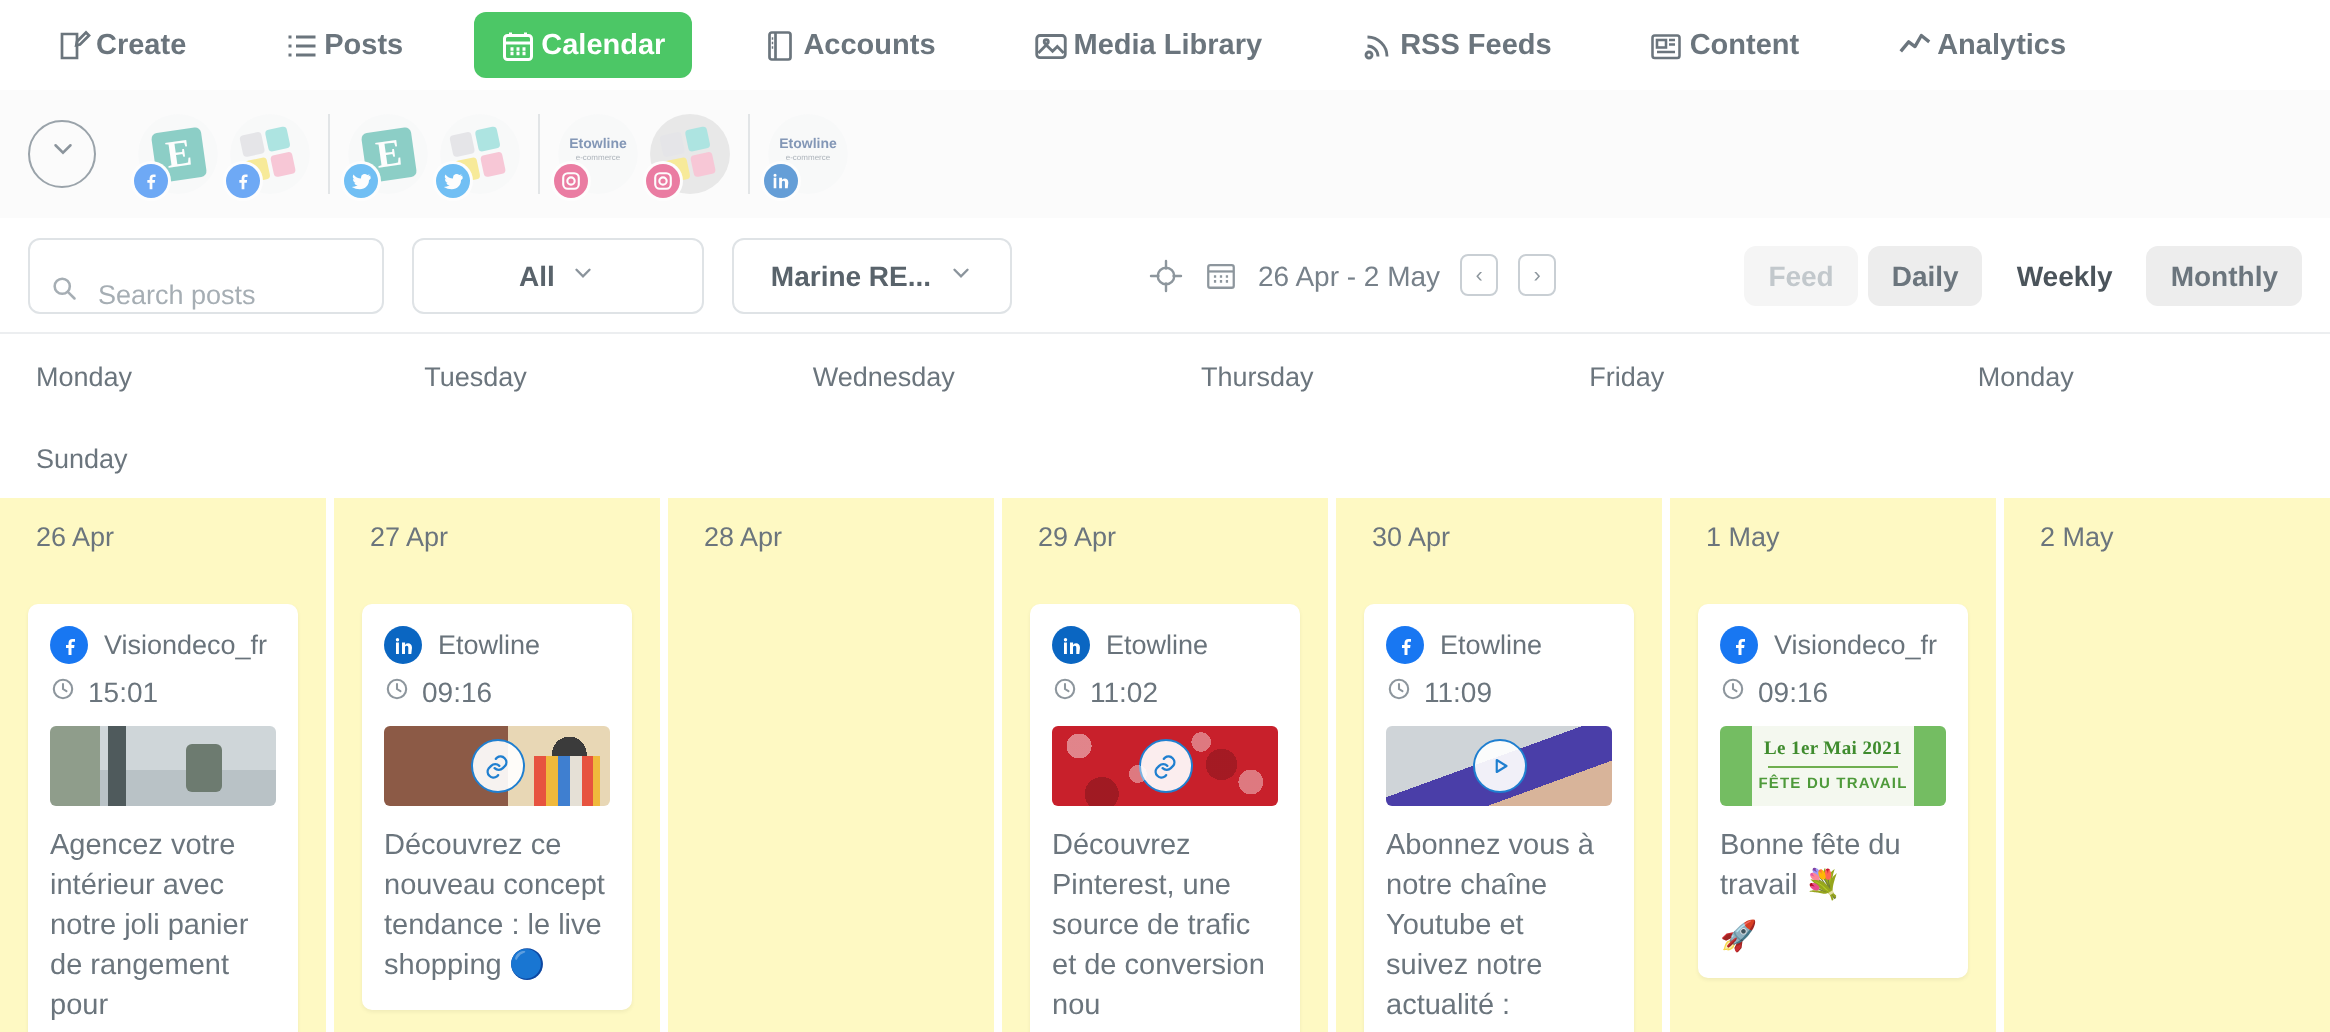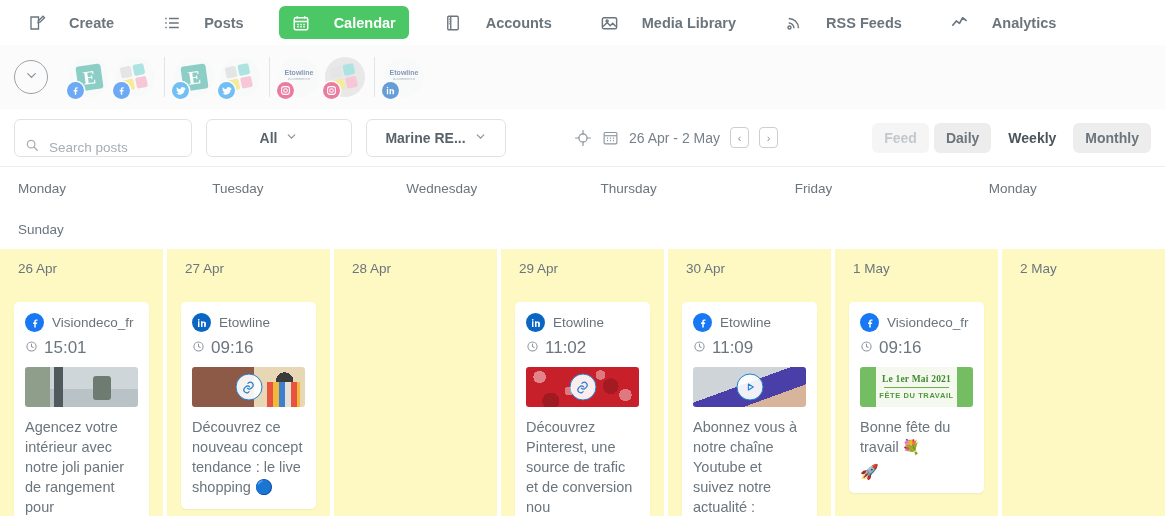--- a/index.html
+++ b/index.html
@@ -17,21 +17,21 @@
     height: 45px;
     display: flex;
     align-items: center;
     padding-left: 14px;
     gap: 0px;
     background: #ffffff;
   }
   .nav-item {
     display: flex;
     align-items: center;
-    gap: 23px;
+    gap: 2px;
     padding: 7px 13px;
     border-radius: 6px;
     font-size: 14.5px;
     font-weight: 700;
     color: #6b757d;
     cursor: pointer;
     white-space: nowrap;
     margin-right: 22px;
   }
   .nav-item.active {
@@ -222,21 +222,21 @@
   }
   .pc-head { display:flex; align-items:center; gap:8px; }
   .pc-net {
     width: 19px; height: 19px; border-radius:50%;
     display:flex; align-items:center; justify-content:center;
     flex: 0 0 auto;
   }
   .pc-net.fb { background:#1877f2; }
   .pc-net.li { background:#0a66c2; }
   .pc-name { font-size: 13.5px; font-weight: 400; color:#69737b; white-space:nowrap; overflow:hidden; text-overflow:ellipsis; }
-  .pc-time { display:flex; align-items:center; gap:6px; margin-top:6px; font-size:17px; color:#6b757d; }
+  .pc-time { display:flex; align-items:center; gap:6px; margin-top:6px; font-size:14px; color:#6b757d; }
   .pc-thumb {
     margin-top: 9px;
     height: 40px;
     border-radius: 3px;
     position: relative;
     overflow: hidden;
   }
   .pc-overlay {
     position:absolute; left:50%; top:50%;
     transform: translate(-50%,-50%);
@@ -366,20 +366,30 @@
       <svg width="18" height="18" viewBox="0 0 24 24" fill="none" stroke="currentColor" stroke-width="1.9">
         <path d="M5 20a0 0 0 010 0"></path>
           <circle cx="6" cy="18" r="2"></circle>
         <path d="M5 12a7 7 0 017 7"></path>
           <path d="M5 6a13 13 0 0113 13"></path>
       </svg>
     </span>
     <span>RSS Feeds</span>
   </div>
 
+  <div class="nav-item">
+    <span class="ico">
+      <svg width="18" height="18" viewBox="0 0 24 24" fill="none" stroke="currentColor" stroke-width="1.7">
+        <rect x="3" y="5" width="18" height="15" rx="1.5"></rect>
+        <rect x="6" y="8" width="6" height="5"></rect>
+          <path d="M14 8h4M14 11h4M6 16h12"></path>
+      </svg>
+    </span>
+    <span>Content</span>
+  </div>
 
   <div class="nav-item">
     <span class="ico">
       <svg width="19" height="19" viewBox="0 0 24 24" fill="none" stroke="currentColor" stroke-width="2.1">
         <path d="M3 16l5-6 4 3 4-7 5 4" stroke-linejoin="round"></path>
       </svg>
     </span>
     <span>Analytics</span>
   </div>
 </div>

